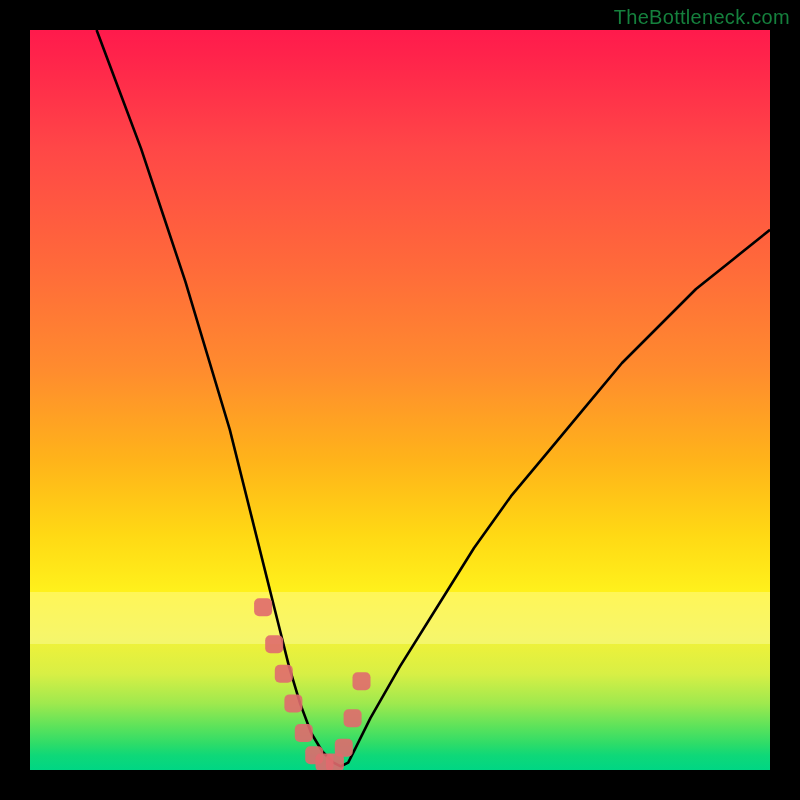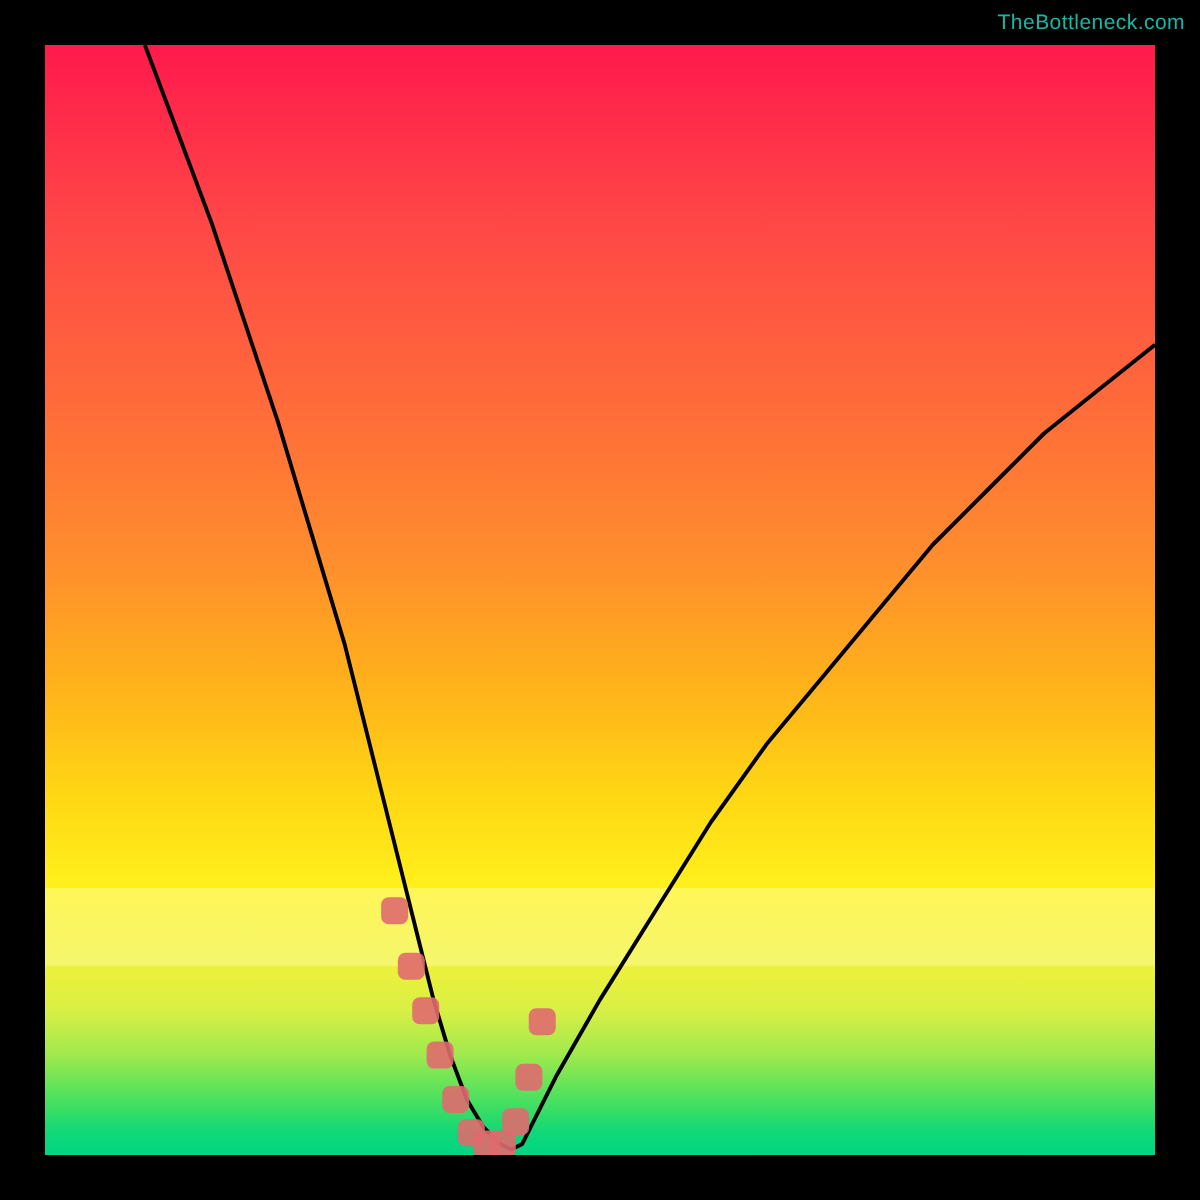--- a/index.html
+++ b/index.html
@@ -46,22 +46,22 @@
     left: 0;
     right: 0;
     top: 76%;
     height: 7%;
     background: rgba(255, 255, 200, 0.35);
   }
   .watermark {
     position: absolute;
     top: 6px;
     right: 10px;
-    color: #14b8a6;
-    font-size: 14px;
+    color: #15803d;
+    font-size: 20px;
     letter-spacing: 0.3px;
     font-weight: 500;
   }
   svg.curve {
     position: absolute;
     left: 30px;
     top: 30px;
     width: 740px;
     height: 740px;
   }

